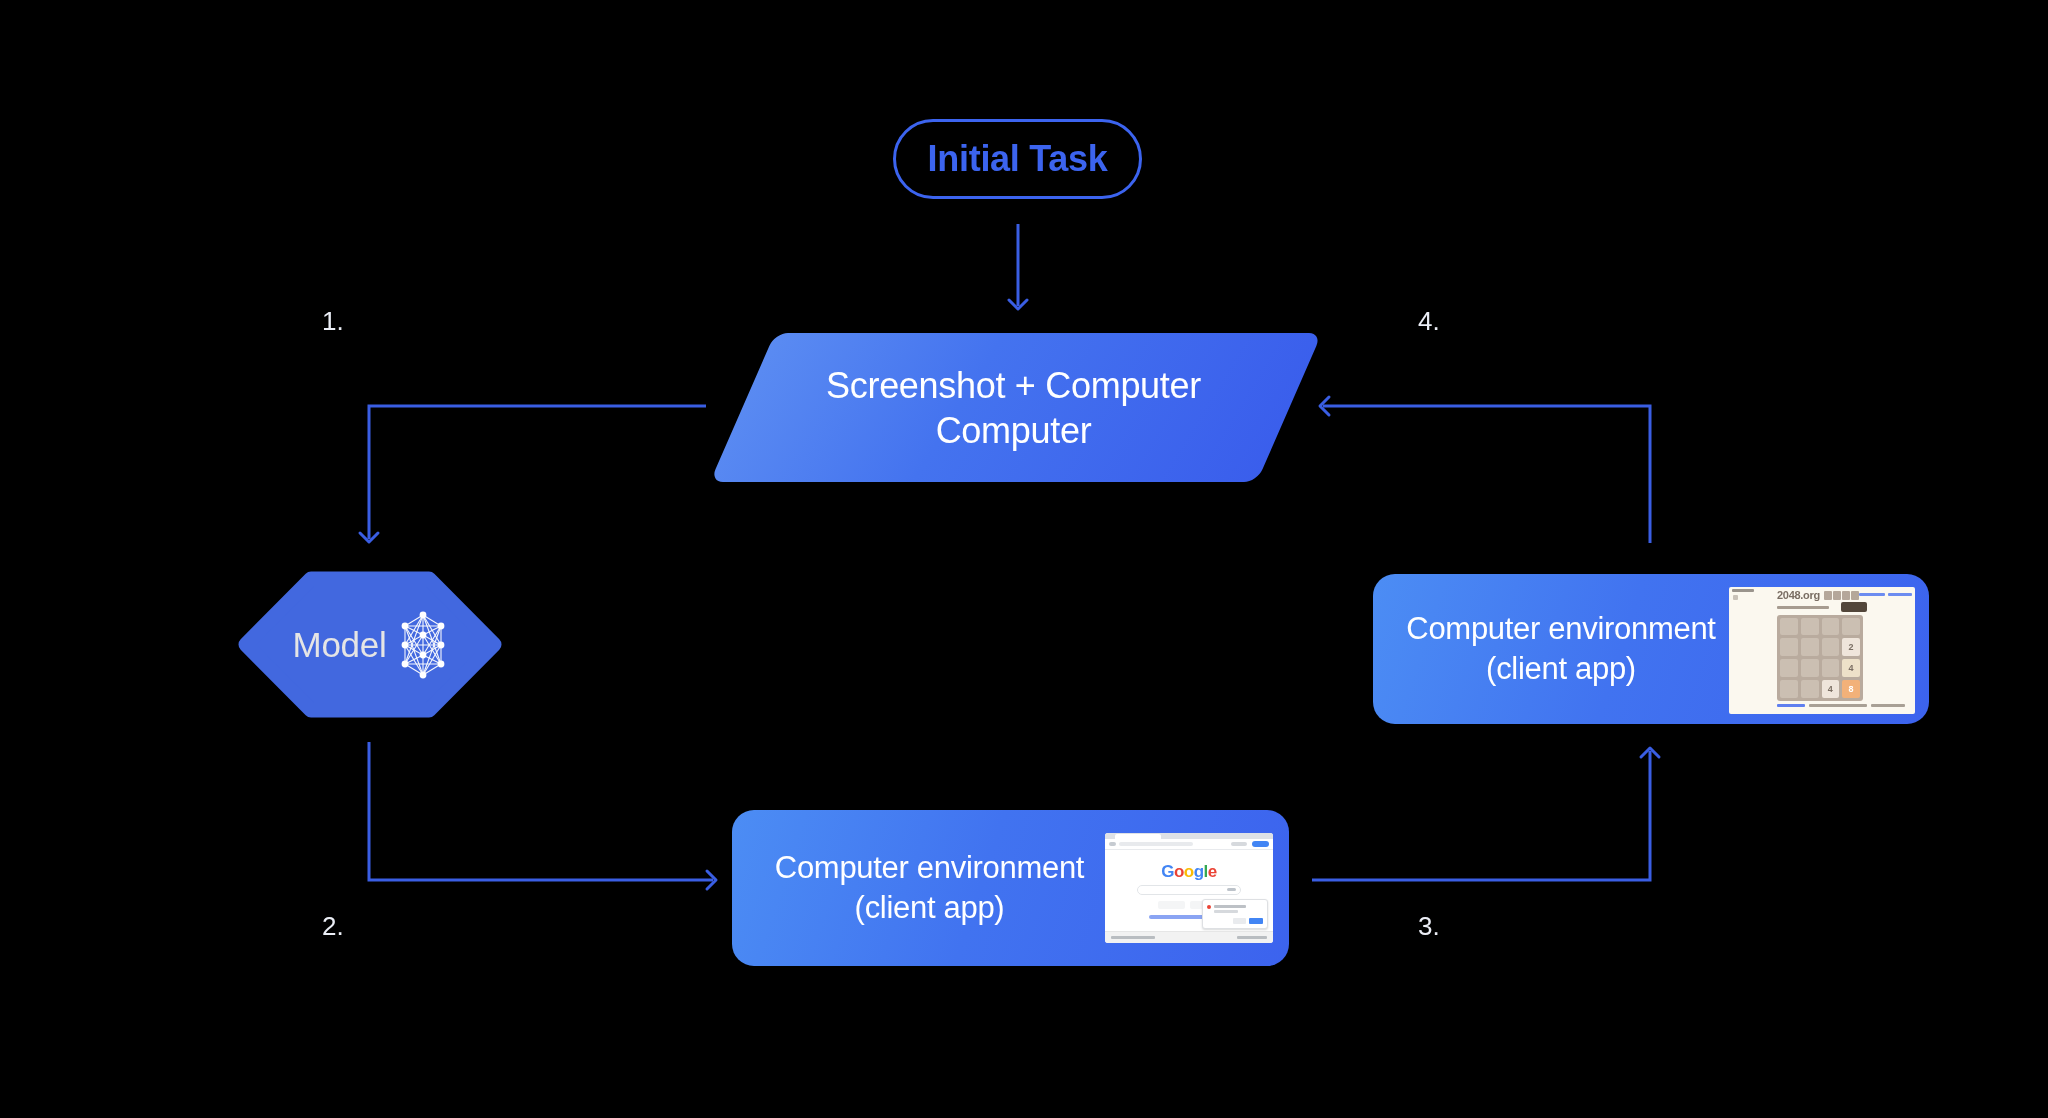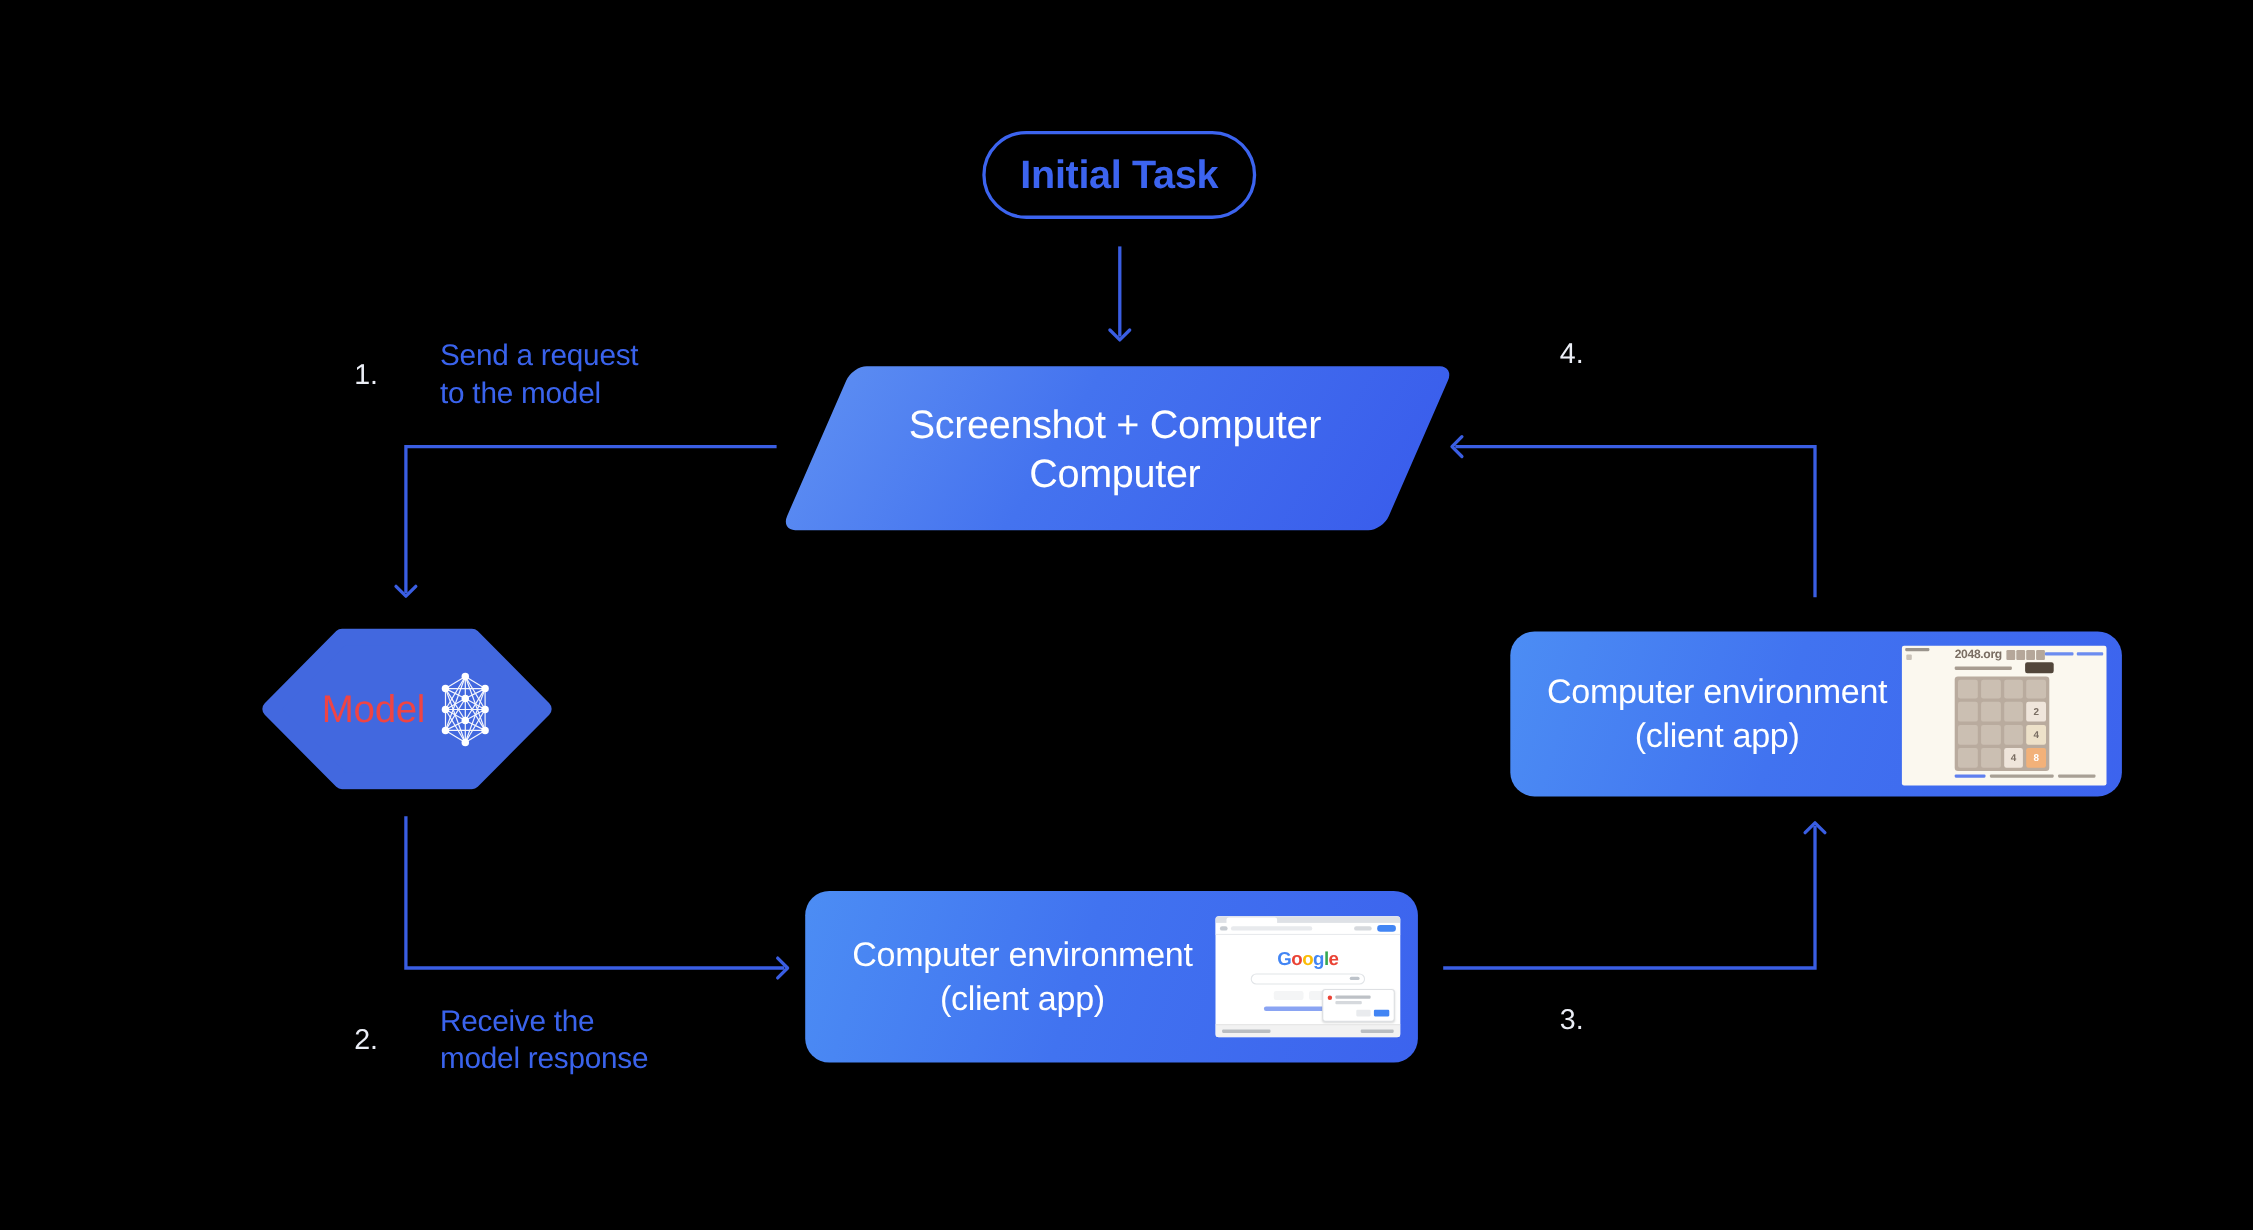--- a/index.html
+++ b/index.html
@@ -28,21 +28,21 @@
     position:absolute;left:740px;top:333px;width:547px;height:149px;
     display:flex;flex-direction:column;align-items:center;justify-content:center;
     color:#fff;font-size:36px;line-height:45px;font-weight:500;letter-spacing:-.3px;text-align:center;
   }
   
   .model-node{position:absolute;left:238px;top:571px;width:264px;height:147px;}
   .model-node svg.hex{position:absolute;left:0;top:0;}
   .model-content{
     position:absolute;left:0;top:0;width:100%;height:100%;
     display:flex;align-items:center;justify-content:center;gap:13px;
-    color:#ef4444;font-size:35px;font-weight:500;letter-spacing:-.3px;
+    color:#e5e5e5;font-size:35px;font-weight:500;letter-spacing:-.3px;
   }
   
   .env-box{
     position:absolute;border-radius:22px;box-sizing:border-box;
     background:linear-gradient(108deg,#4c8df4 0%,#4173f0 45%,#3c63ee 100%);
     display:flex;align-items:center;
   }
   .env-bottom{left:732px;top:810px;width:557px;height:156px;padding:0 16px 0 22px;}
   .env-right{left:1373px;top:574px;width:556px;height:150px;padding:0 14px 0 20px;}
   .env-label{
@@ -292,31 +292,23 @@
         </div>
         <div class="t-botlink"></div>
         <div class="t-bottext1"></div>
         <div class="t-bottext2"></div>
       </div>
     </div>
   </div>
 
   <div class="step step-1">
     <span class="step-num">1.</span>
-    <div class="step-text">
-      <div>Send a request</div>
-      <div>to the model</div>
-    </div>
   </div>
   <div class="step step-2">
     <span class="step-num">2.</span>
-    <div class="step-text">
-      <div>Receive the</div>
-      <div>model response</div>
-    </div>
   </div>
   <div class="step step-3">
     <span class="step-num">3.</span>
   </div>
   <div class="step step-4">
     <span class="step-num">4.</span>
   </div>
 
 </div>
 

